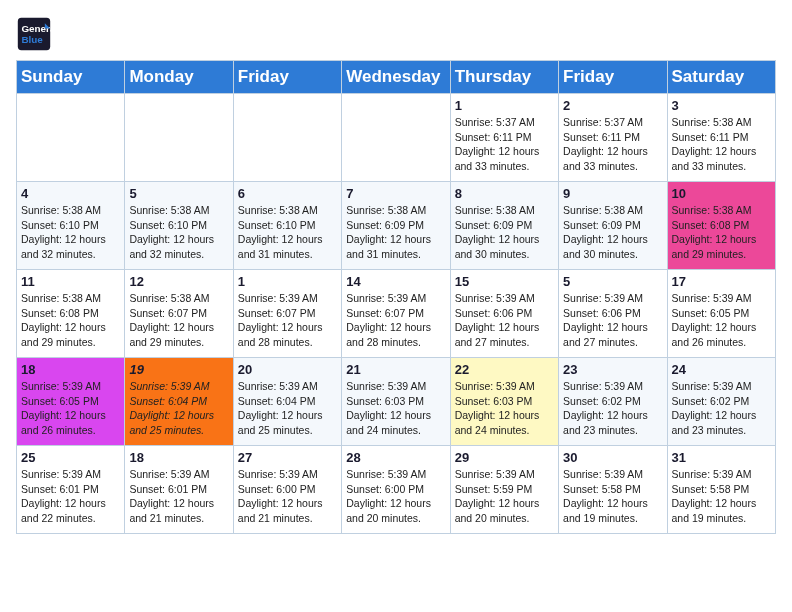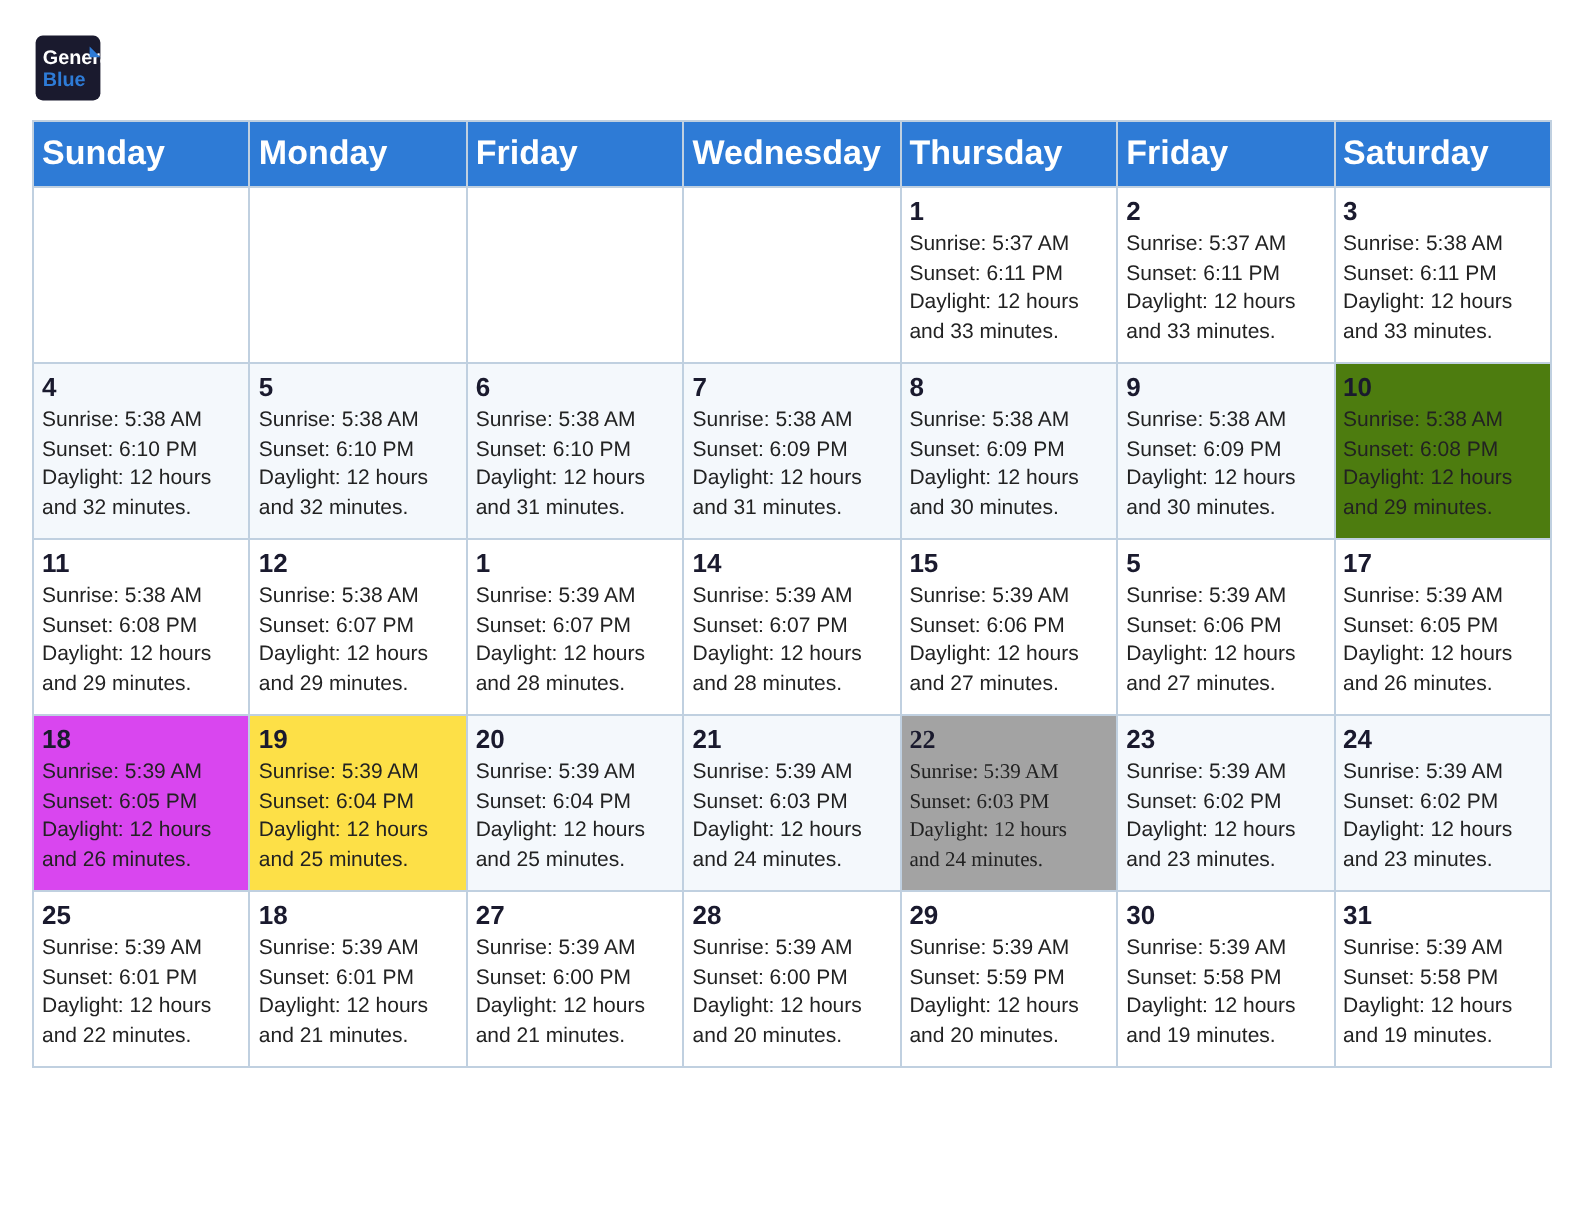--- a/index.html
+++ b/index.html
@@ -170,21 +170,21 @@
 Daylight: 12 hours
 and 30 minutes.</div>
         </td>
         <td style="background: rgb(244, 248, 252);">
           <div class="day-number">9</div>
           <div class="day-info" style="white-space: pre-line;">Sunrise: 5:38 AM
 Sunset: 6:09 PM
 Daylight: 12 hours
 and 30 minutes.</div>
         </td>
-        <td style="background: #4d7c0f;">
+        <td style="background: #ec4899;">
           <div class="day-number">10</div>
           <div class="day-info" style="white-space: pre-line;">Sunrise: 5:38 AM
 Sunset: 6:08 PM
 Daylight: 12 hours
 and 29 minutes.</div>
         </td>
       </tr>
       <tr>
         <td>
           <div class="day-number">11</div>
@@ -237,42 +237,42 @@
         </td>
       </tr>
       <tr>
         <td style="background: #d946ef;">
           <div class="day-number">18</div>
           <div class="day-info" style="white-space: pre-line;">Sunrise: 5:39 AM
 Sunset: 6:05 PM
 Daylight: 12 hours
 and 26 minutes.</div>
         </td>
-        <td style="background: #fde047;">
+        <td style="background: #f97316; font-style: italic;">
           <div class="day-number">19</div>
           <div class="day-info" style="white-space: pre-line;">Sunrise: 5:39 AM
 Sunset: 6:04 PM
 Daylight: 12 hours
 and 25 minutes.</div>
         </td>
         <td style="background: rgb(244, 248, 252);">
           <div class="day-number">20</div>
           <div class="day-info" style="white-space: pre-line;">Sunrise: 5:39 AM
 Sunset: 6:04 PM
 Daylight: 12 hours
 and 25 minutes.</div>
         </td>
         <td style="background: rgb(244, 248, 252);">
           <div class="day-number">21</div>
           <div class="day-info" style="white-space: pre-line;">Sunrise: 5:39 AM
 Sunset: 6:03 PM
 Daylight: 12 hours
 and 24 minutes.</div>
         </td>
-        <td style="background: #a3a3a3; font-family: Liberation Serif, serif;">
+        <td style="background: #fef9c3;">
           <div class="day-number">22</div>
           <div class="day-info" style="white-space: pre-line;">Sunrise: 5:39 AM
 Sunset: 6:03 PM
 Daylight: 12 hours
 and 24 minutes.</div>
         </td>
         <td style="background: rgb(244, 248, 252);">
           <div class="day-number">23</div>
           <div class="day-info" style="white-space: pre-line;">Sunrise: 5:39 AM
 Sunset: 6:02 PM

